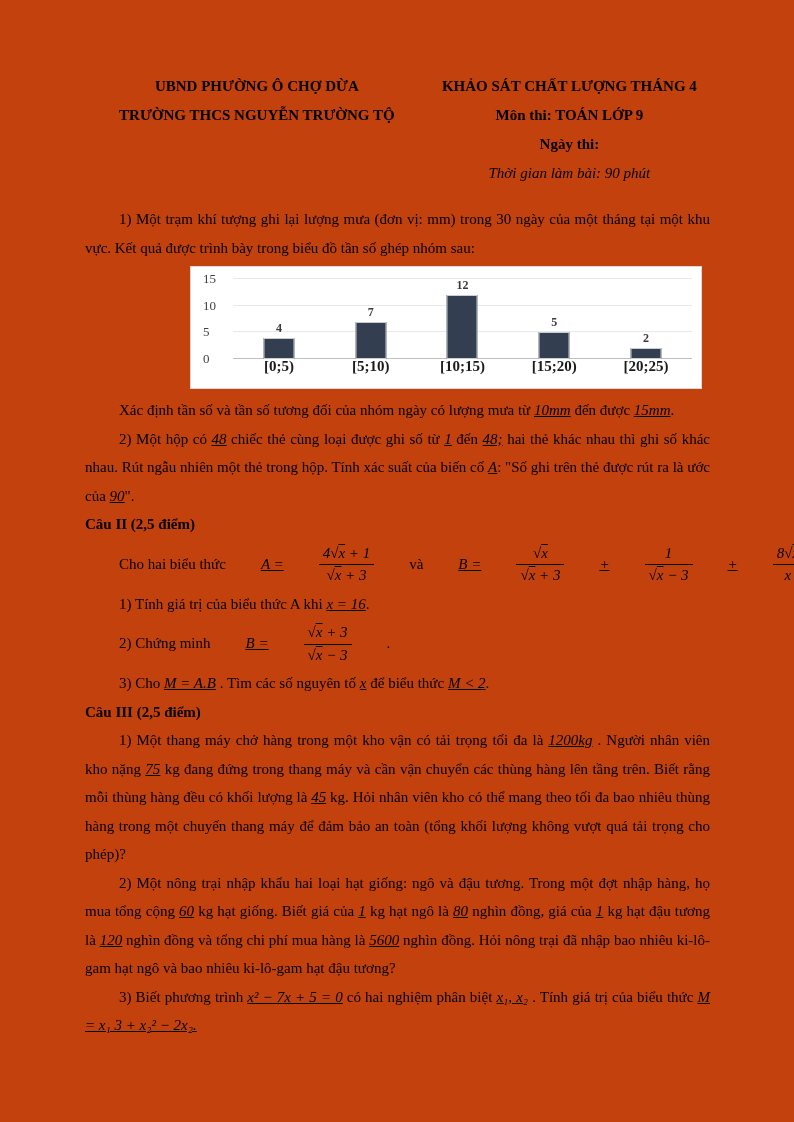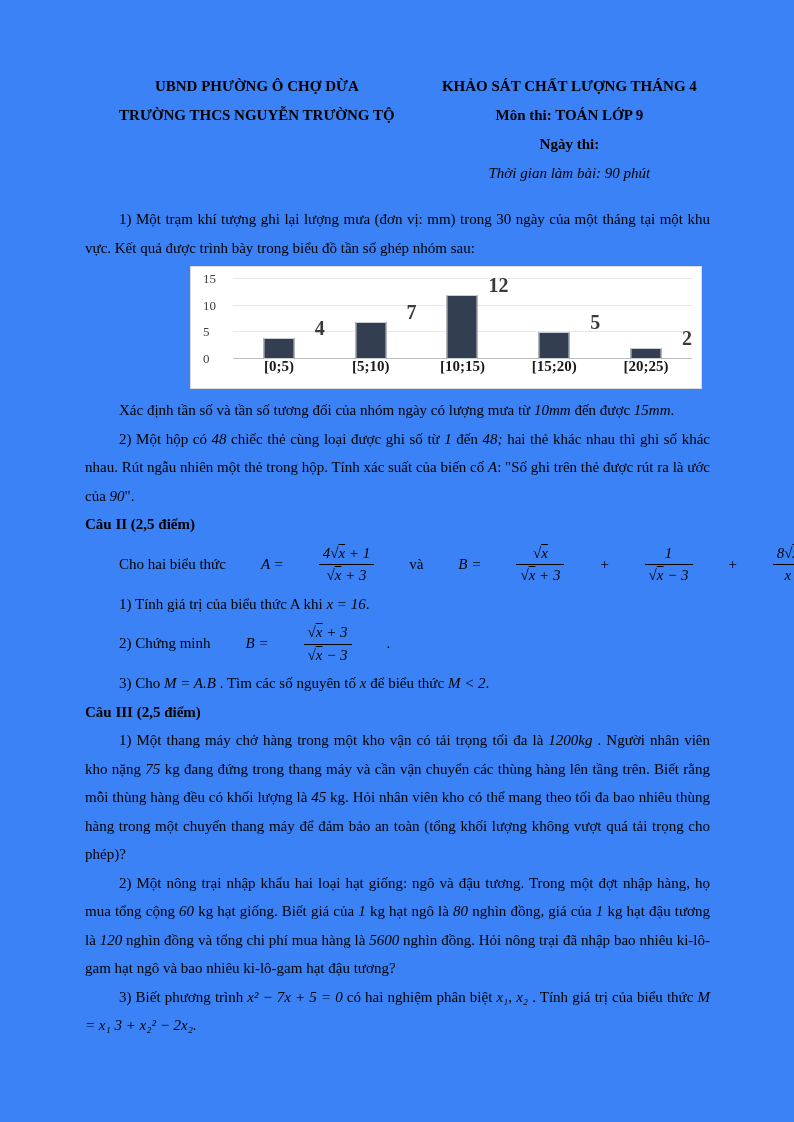--- a/index.html
+++ b/index.html
@@ -2,32 +2,32 @@
 <html><head>
 <meta charset="utf-8">
 <style>
   * { box-sizing: border-box; }
   html, body { margin: 0; padding: 0; background: #ffffff; }
   body { width: 794px; }
   .page {
     width: 794px; height: 1122px; overflow: hidden;
     padding: 72px 84px 0 85px;
     font-family: "Liberation Serif", "DejaVu Serif", serif;
-    font-size: 15px; color: #000; background: #3b82f6;
+    font-size: 15px; color: #000; background: #c2410c;
   }
   
   .header { display: flex; margin-bottom: 17px; }
   .header-left  { width: 55%; text-align: center; line-height: 29px; }
   .header-right { width: 45%; text-align: center; line-height: 29px; }
   .hb { font-weight: bold; }
   .hi { font-style: italic; }
   
   .cau-heading { font-weight: bold; line-height: 28.5px; }
   p.para { margin: 0; text-align: justify; text-indent: 34px; line-height: 28.5px; }
-  .m { font-style: italic; }
+  .m { font-style: italic; text-decoration: underline; }
   
   .formula-row {
     display: flex; align-items: center; column-gap: 7px;
     padding-left: 34px; margin: 5px 0 4px 0; white-space: nowrap;
     line-height: 1.3;
     gap: 35px;
   }
   .frac { display: inline-block; text-align: center; vertical-align: middle; font-style: italic; line-height: 1.3; }
   .frac .num { display: block; padding: 0 4px 1px 4px; }
   .frac .den { display: block; border-top: 1px solid #000; padding: 1px 4px 0 4px; }
@@ -38,22 +38,22 @@
     border: 1px solid #d9d9d9; background: #fff;
     padding: 9px 3px 2px 4px;
   }
   .chart-area { position: relative; height: 110px; }
   .gridline { position: absolute; height: 1px; }
   .ylabel { position: absolute; left: 8px; width: 30px; text-align: left;
             font-size: 13px; color: #404040; height: 16px; line-height: 16px; }
   .cols { position: absolute; left: 38px; right: 6px; bottom: 27px; height: 80px; display: flex; }
   .col { flex: 1; position: relative; }
   .bar { position: absolute; left: 50%; transform: translateX(-50%); bottom: 0; width: 31px; }
-  .bar-value { position: absolute; left: 0; width: 100%; text-align: right;
-               font-weight: bold; font-size: 20px; color: #3b3b3b; height: 18px; line-height: 18px; }
+  .bar-value { position: absolute; left: 0; width: 100%; text-align: center;
+               font-weight: bold; font-size: 12px; color: #3b3b3b; height: 18px; line-height: 18px; }
   .cats { position: absolute; left: 38px; right: 6px; bottom: 8px; height: 24px; display: flex; }
   .cat { flex: 1; text-align: center; font-weight: bold; font-size: 15px; color: #1a1a1a; line-height: 24px; }
 </style>
 </head>
 <body>
 
 <div class="page">
 
   <div class="header">
     <div class="header-left">

